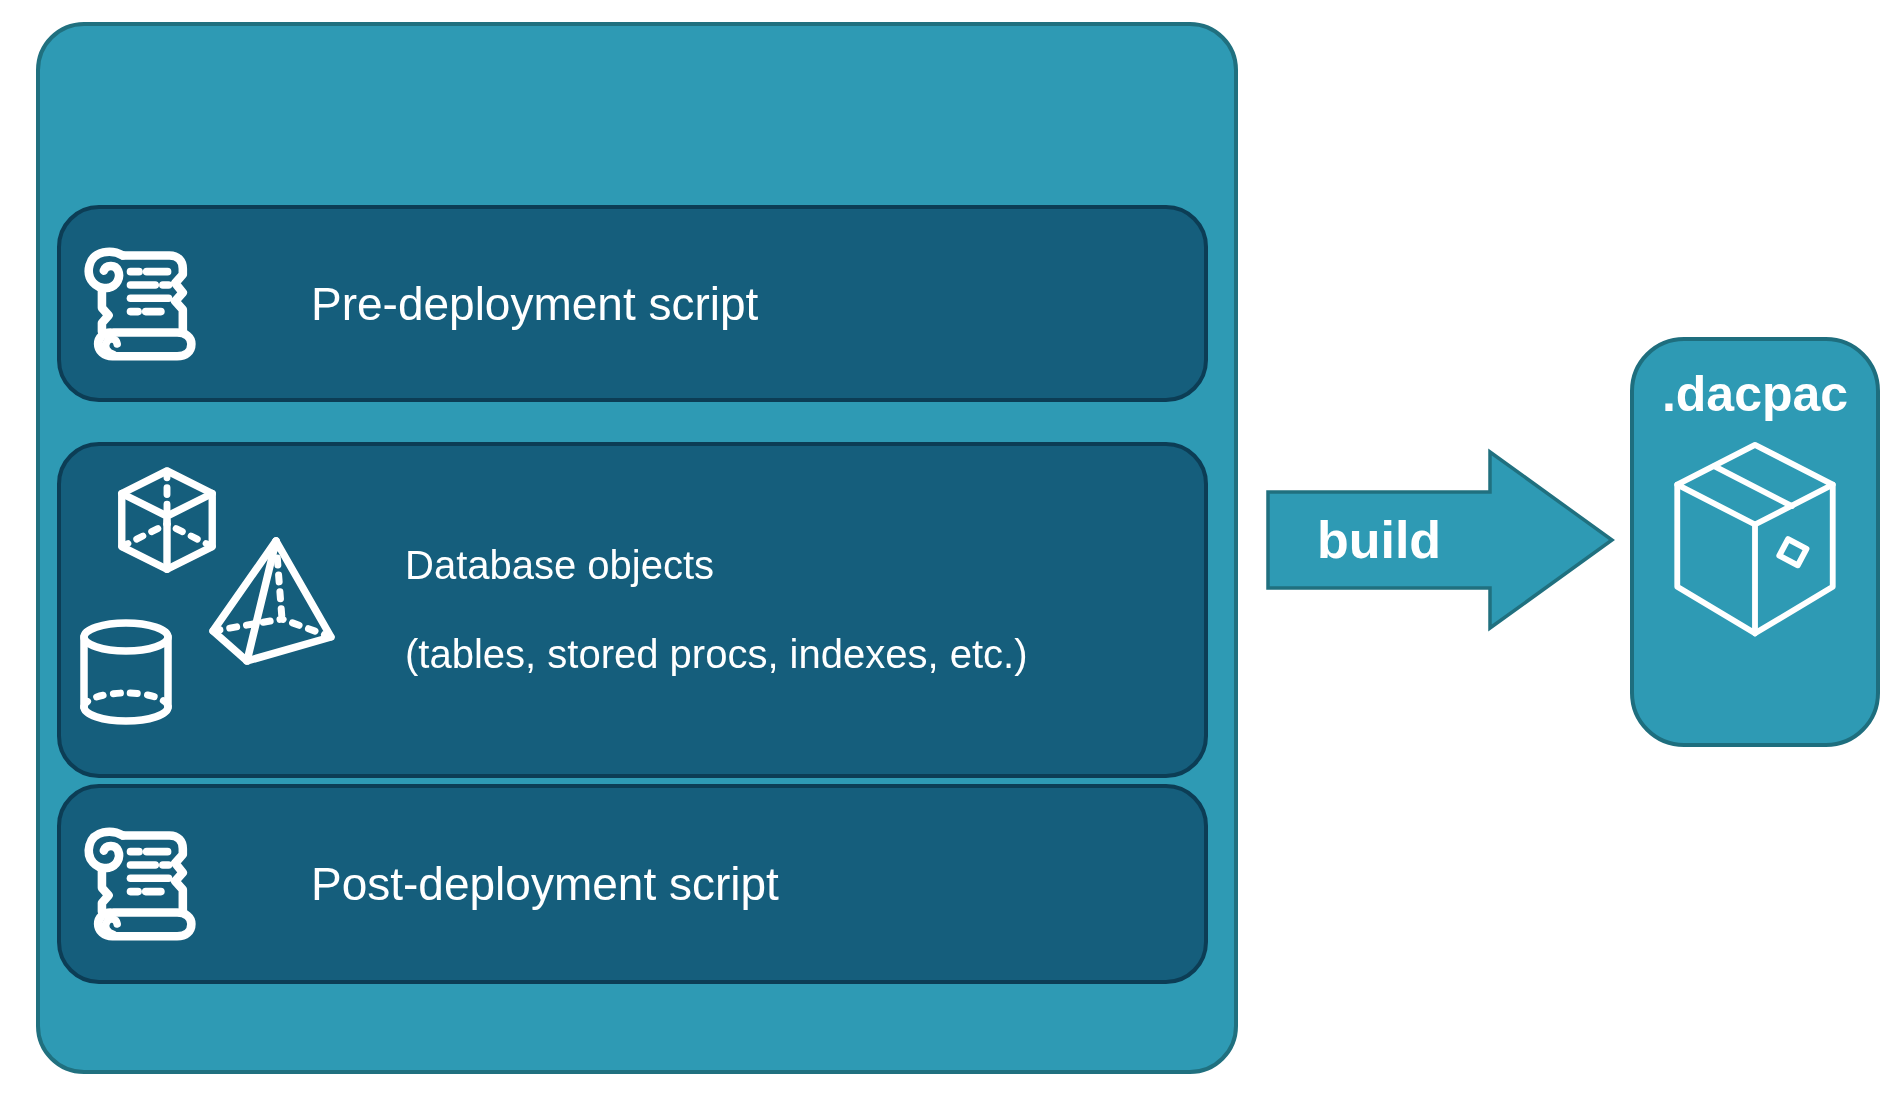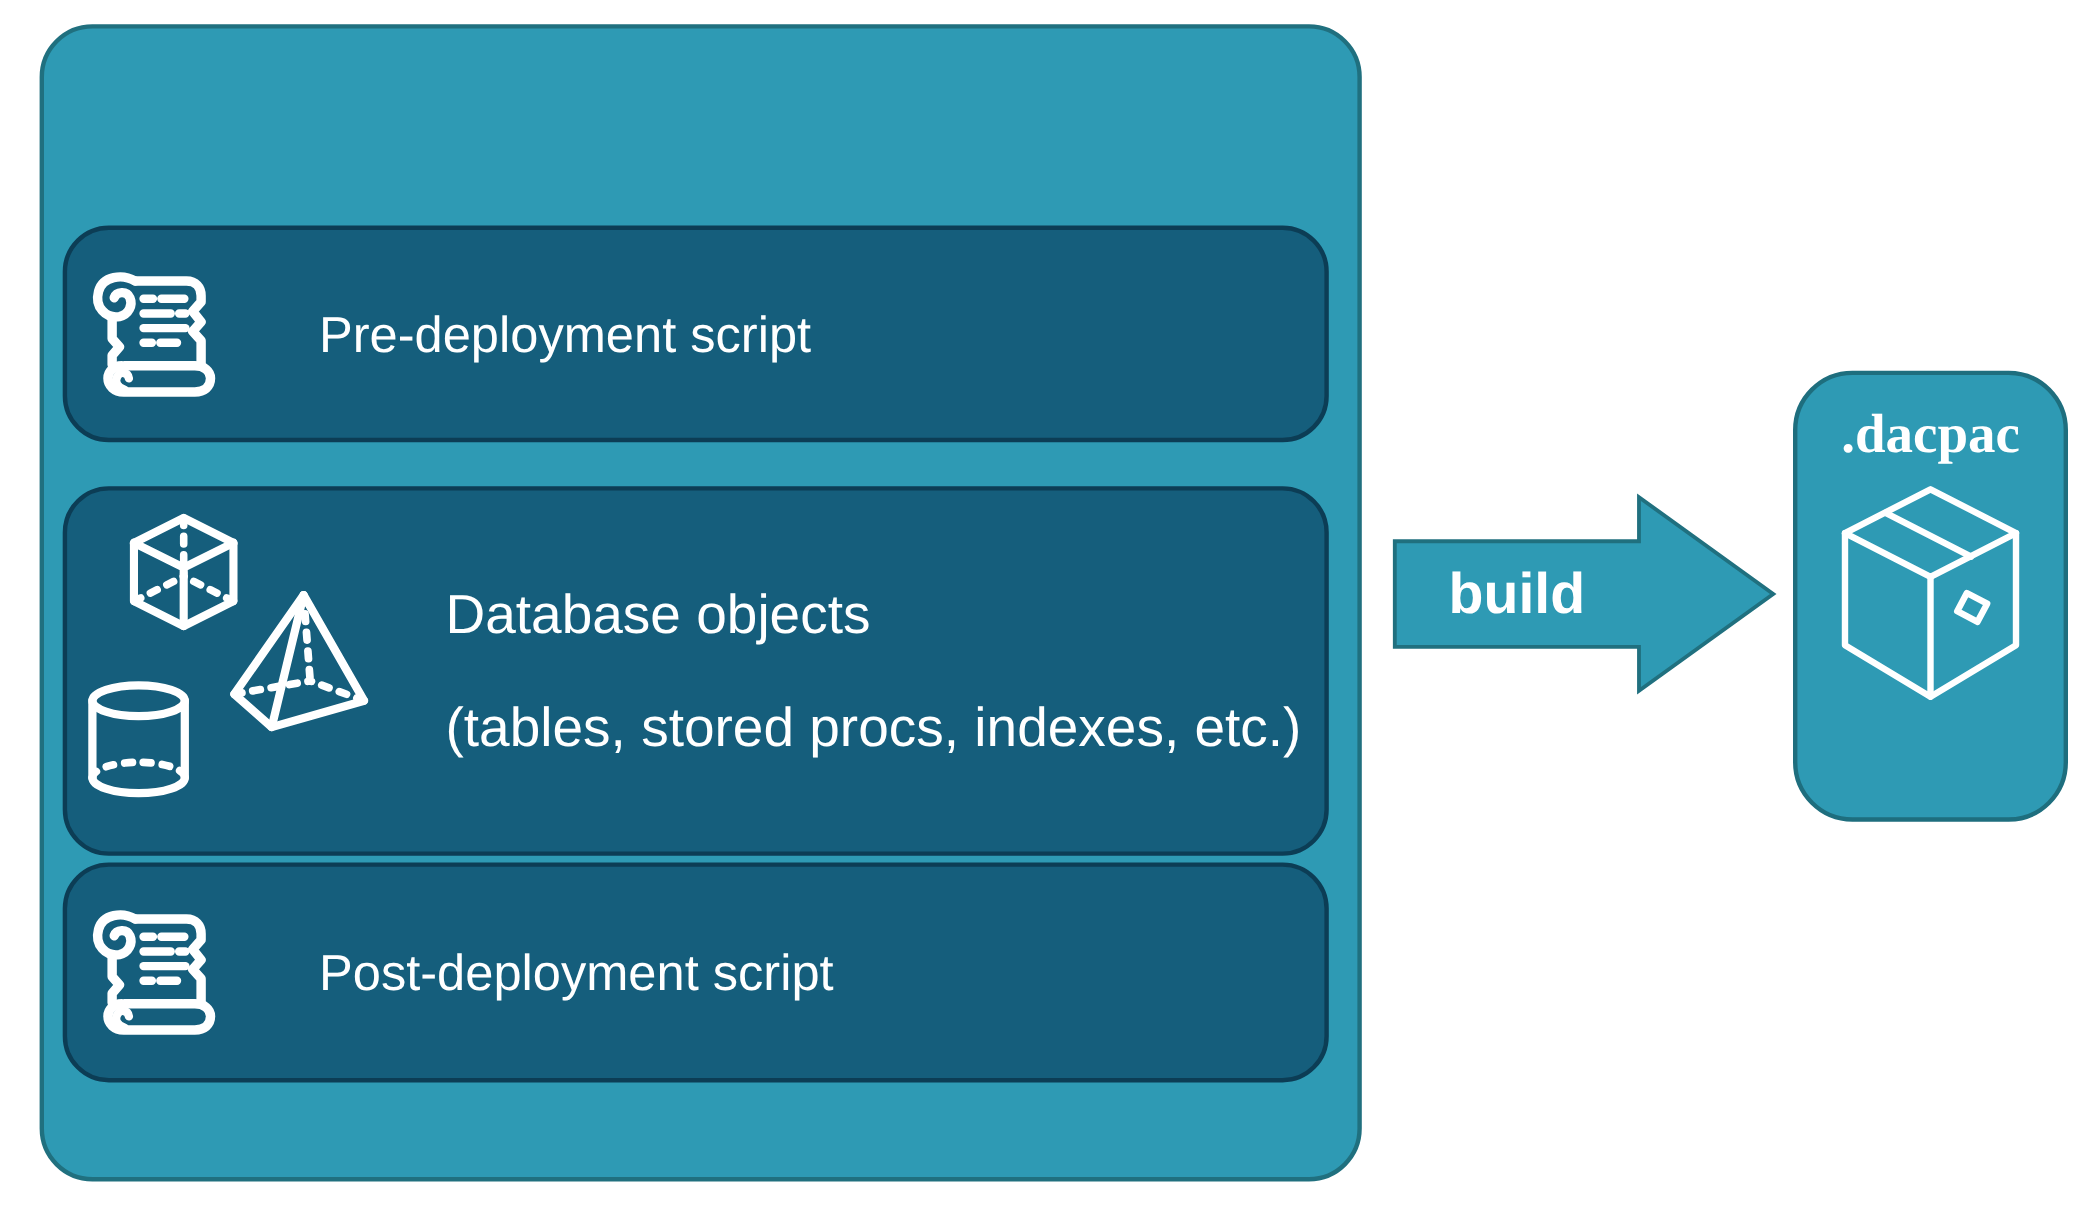--- a/index.html
+++ b/index.html
@@ -34,53 +34,52 @@
     background: #155E7C;
     border: 4px solid #0C3D55;
     border-radius: 42px;
     box-sizing: content-box;
     color: #ffffff;
   }
   .item-pre  { top: 179px; height: 189px; }
   .item-objects { top: 416px; height: 328px; }
   .item-post { top: 758px; height: 192px; }
 
-  .item-row { display: flex; align-items: center; height: 100%; padding-left: 16px; }
+  .item-row { display: flex; align-items: center; height: 100%; padding-left: 16px; gap: 21px; }
   .scroll-svg { width: 126px; height: 118px; flex: 0 0 auto; }
   .item-label { margin-left: 87px; font-size: 46px; color: #ffffff; white-space: nowrap; }
 
   
   .cube-svg     { position: absolute; left: 47px;  top: 14px;  width: 118px; height: 124px; }
   .pyramid-svg  { position: absolute; left: 144px; top: 89px;  width: 132px; height: 132px; }
   .cylinder-svg { position: absolute; left: 15px;  top: 172px; width: 100px; height: 108px; }
   .objects-label {
     position: absolute; left: 344px; top: 0; height: 100%;
     display: flex; flex-direction: column; justify-content: center;
-    font-size: 50px; line-height: 1.42; color: #ffffff; white-space: nowrap; gap: 32px;
+    font-size: 40px; line-height: 1.42; color: #ffffff; white-space: nowrap; gap: 32px;
   }
 
   
   .arrow-svg { position: absolute; left: 1258px; top: 440px; width: 360px; height: 200px; }
   .arrow-label {
     position: absolute; left: 1268px; top: 492px; width: 222px; height: 96px;
     display: flex; align-items: center; justify-content: center;
     font-size: 52px; font-weight: 700; color: #ffffff;
   }
 
   
   .artifact {
     position: absolute; left: 1630px; top: 337px;
     width: 242px; height: 378px;
     background: #2E9AB4;
     border: 4px solid #1E6E7E;
     border-radius: 54px;
     box-sizing: content-box;
     display: flex; flex-direction: column; align-items: center;
     padding-top: 24px;
-    font-family: Liberation Serif, serif;
   }
   .artifact-label { font-size: 50px; font-weight: 700; color: #ffffff; }
   .package-svg { width: 176px; height: 206px; margin-top: 16px; }
 
   svg .ln  { fill: none; stroke: #ffffff; stroke-linecap: round; stroke-linejoin: round; }
   svg .dash { stroke-dasharray: 7 10; }
 </style>
 </head>
 <body>
 

